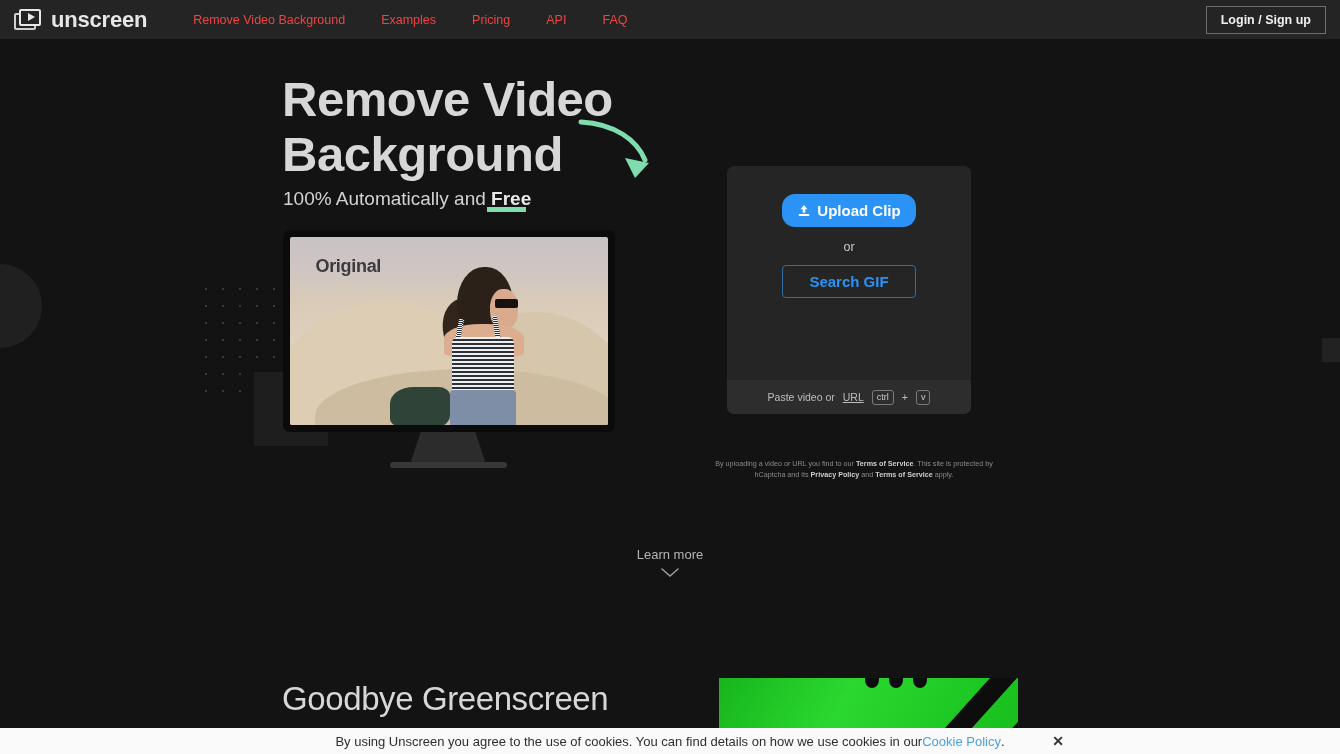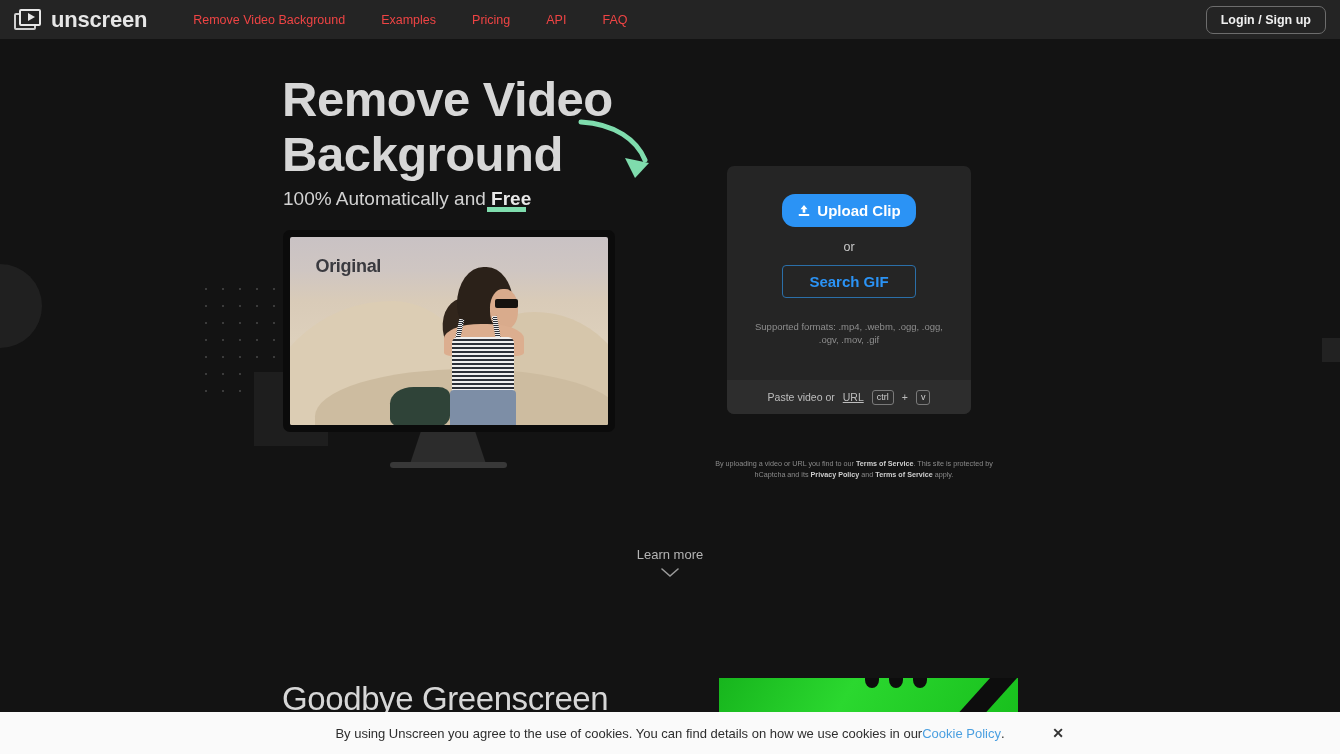--- a/index.html
+++ b/index.html
@@ -48,21 +48,21 @@
     font-size: 22px; font-weight: 700; color: #e6e6e6; letter-spacing: -0.2px;
   }
   .nav { display: flex; align-items: center; margin-left: 46px; }
   .nav-item {
     font-size: 12.5px; color: #ef4444; margin-right: 36px; cursor: pointer;
     white-space: nowrap;
   }
   .nav-item:last-child { margin-right: 0; }
   .login-btn {
     position: absolute; right: 14px; top: 6px;
-    border: 1px solid #6d6d6d; border-radius: 7px;
+    border: 1px solid #6d6d6d; border-radius: 0;
     padding: 6px 14px; font-size: 12.5px; font-weight: 700; color: #f0f0f0;
     background: transparent; cursor: pointer; white-space: nowrap;
   }
 
   
   .hero-title {
     position: absolute; left: 282px; top: 72px; width: 560px;
     font-size: 49px; line-height: 55px; font-weight: 700;
     color: #d7d7d7; letter-spacing: -0.5px;
   }
@@ -233,21 +233,21 @@
     position: absolute; right: 36px; top: -30px; width: 20px; height: 130px;
     background: #0d0d0d; transform: rotate(42deg);
   }
   .green-media .notch {
     position: absolute; top: -6px; width: 14px; height: 16px; background: #0d0d0d;
     border-radius: 0 0 50% 50%;
   }
 
   
   .cookie {
-    position: absolute; left: 0; bottom: 0; width: 1340px; height: 42px;
+    position: absolute; left: 0; bottom: 0; width: 1340px; height: 26px;
     background: #fafafa; display: flex; align-items: center; justify-content: center;
     z-index: 60; font-size: 13px; color: #2e2e2e;
   }
   .cookie a { color: #4a9fe0; text-decoration: none; cursor: pointer; }
   .cookie-close {
     position: absolute; right: 276px; top: 50%; transform: translateY(-50%);
     font-size: 14px; font-weight: 700; color: #333; cursor: pointer;
     background: none; border: none; line-height: 1;
   }
 </style>
@@ -361,21 +361,20 @@
     <div class="panel-body">
       <button class="btn-upload">
         <svg width="14" height="14" viewBox="0 0 16 16">
           <path d="M8 1 L12 6 H9.5 V10 H6.5 V6 H4 Z" fill="#ffffff"></path>
           <rect x="2" y="11.5" width="12" height="2.2" rx="0.6" fill="#ffffff"></rect>
         </svg>
         <span>Upload Clip</span>
       </button>
       <div class="or-text">or</div>
       <button class="btn-gif">Search GIF</button>
-      <div class="formats">Supported formats: .mp4, .webm, .ogg, .ogg, .ogv, .mov, .gif</div>
     </div>
     <div class="panel-foot">
       <span>Paste video or </span>
         <u>URL</u>
       <span class="key">ctrl</span>
       <span>+</span>
       <span class="key">v</span>
     </div>
   </div>
 

